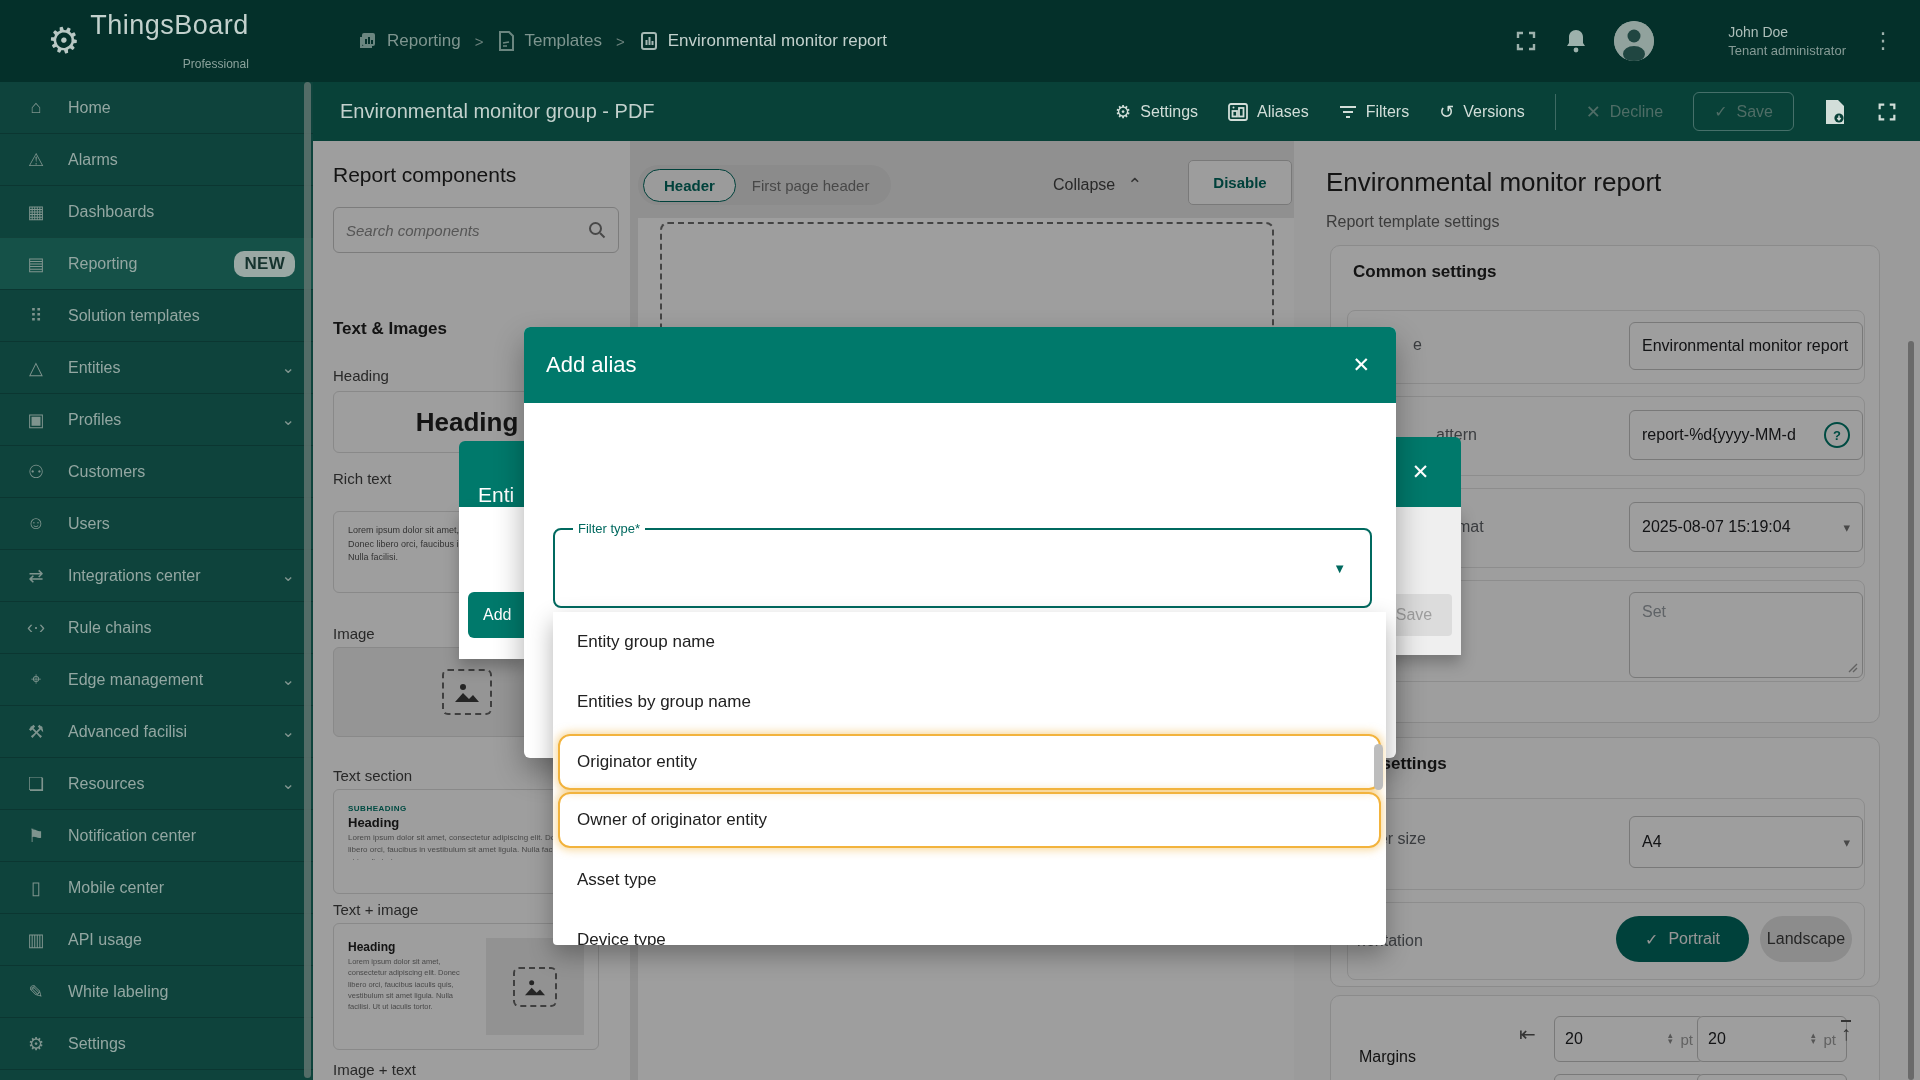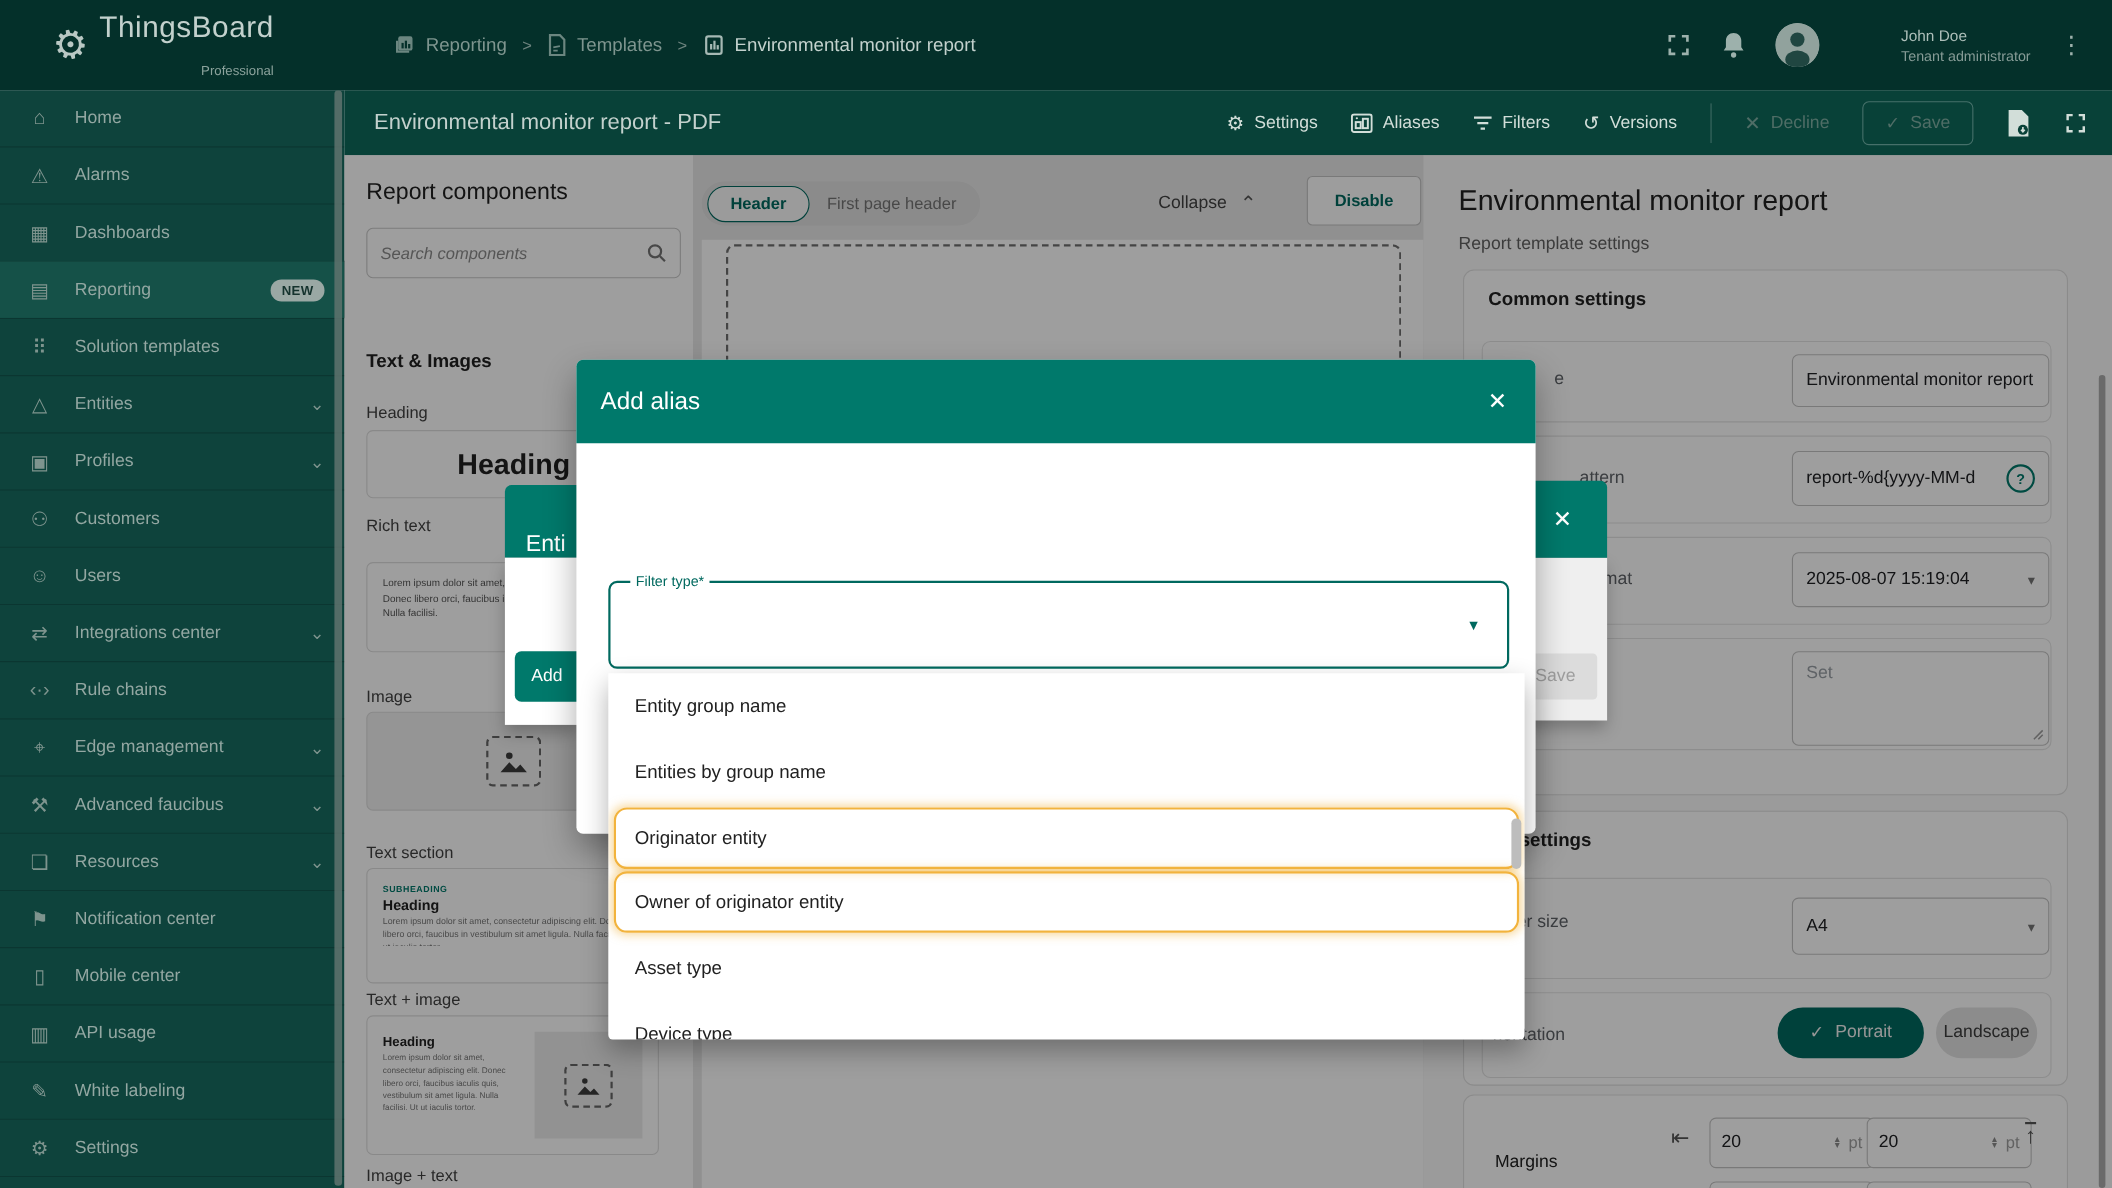--- a/index.html
+++ b/index.html
@@ -26,21 +26,21 @@
   .user-role{color:#869b96;font-size:13px;}
   .dots{color:#9db1ac;font-size:22px;letter-spacing:0;}
 
   
   .sidebar{left:0;top:82px;width:313px;height:998px;background:#0e433c;z-index:19;}
   .side-item{height:51px;display:flex;align-items:center;padding:0 18px 0 24px;
     border-top:1px solid rgba(0,0,0,.18);color:#93a7a2;font-size:16px;cursor:pointer;}
   .side-item:first-child{border-top:none;}
   .side-item .s-icon{width:24px;margin-right:20px;font-size:18px;color:#7e948e;text-align:center;flex:none;}
   .side-item.sel{background:#155148;}
-  .badge-new{margin-left:auto;background:#9aa8a4;color:#15332e;font-size:12px;font-weight:bold;
+  .badge-new{margin-left:auto;background:#9aa8a4;color:#15332e;font-size:17px;font-weight:bold;
     padding:3px 10px;border-radius:10px;letter-spacing:.3px;}
   .side-item .chev{margin-left:auto;color:#7e948e;font-size:16px;}
   .side-scroll{position:absolute;right:2px;top:0px;width:7px;height:996px;background:#5f736e;border-radius:4px;opacity:.85;}
 
   
   .toolbar{left:313px;top:82px;width:1607px;height:59px;background:#084138;display:flex;align-items:center;z-index:18;}
   .tb-title{color:#c3d1cd;font-size:20px;margin-left:27px;}
   .tb-actions{margin-left:auto;display:flex;align-items:center;margin-right:22px;gap:30px;}
   .tb-btn{display:flex;align-items:center;gap:9px;color:#d2ded9;font-size:16px;cursor:pointer;}
   .tb-btn .g{font-size:18px;}
@@ -263,21 +263,21 @@
         <span class="s-icon">‹·›</span>
         <span>Rule chains</span>
       </div>
     <div class="side-item">
         <span class="s-icon">⌖</span>
         <span>Edge management</span>
         <span class="chev">⌄</span>
       </div>
     <div class="side-item">
         <span class="s-icon">⚒</span>
-        <span>Advanced faucibus</span>
+        <span>Advanced facilisi</span>
         <span class="chev">⌄</span>
       </div>
     <div class="side-item">
         <span class="s-icon">❏</span>
         <span>Resources</span>
         <span class="chev">⌄</span>
       </div>
     <div class="side-item">
         <span class="s-icon">⚑</span>
         <span>Notification center</span>
@@ -296,21 +296,21 @@
       </div>
     <div class="side-item">
         <span class="s-icon">⚙</span>
         <span>Settings</span>
       </div>
     <div class="side-item"></div>
     <div class="side-scroll"></div>
   </nav>
 
   <div class="abs toolbar">
-    <span class="tb-title">Environmental monitor report - PDF</span>
+    <span class="tb-title">Environmental monitor group - PDF</span>
     <div class="tb-actions">
       <span class="tb-btn">
           <span class="g">⚙</span>
           <span>Settings</span>
         </span>
       <span class="tb-btn">
         <svg width="20" height="18" viewBox="0 0 20 18" fill="none" stroke="#d2ded9" stroke-width="1.8">
             <rect x="1" y="1" width="18" height="16" rx="2"></rect>
             <rect x="4.5" y="8" width="4.5" height="5.5"></rect>
             <rect x="11" y="5" width="4.5" height="8.5"></rect>

